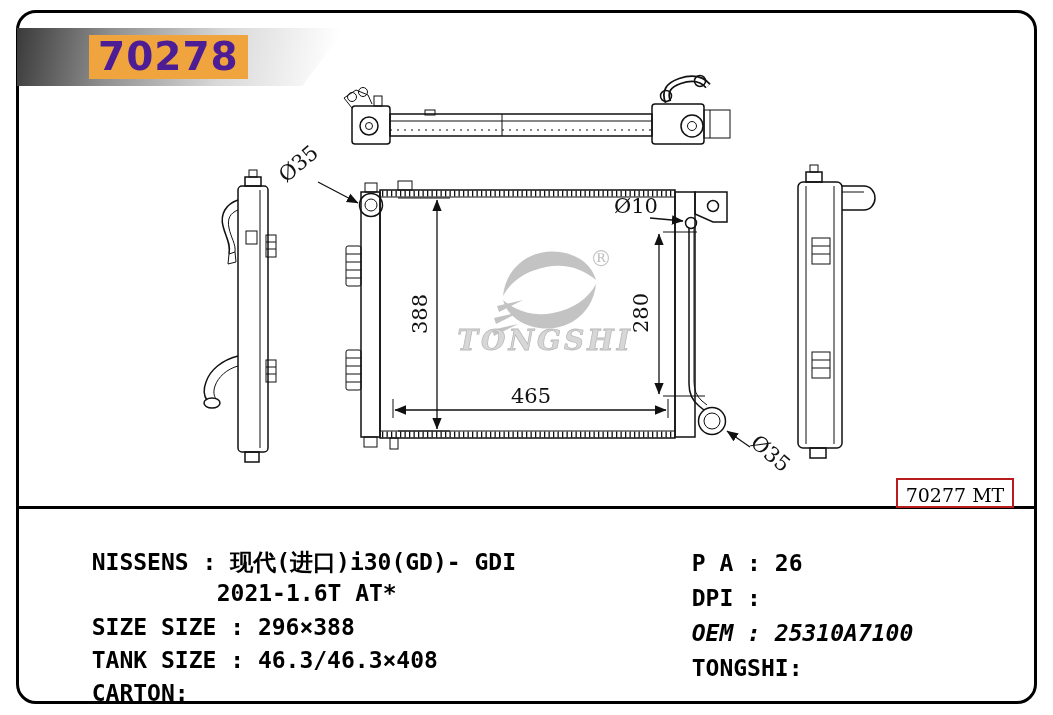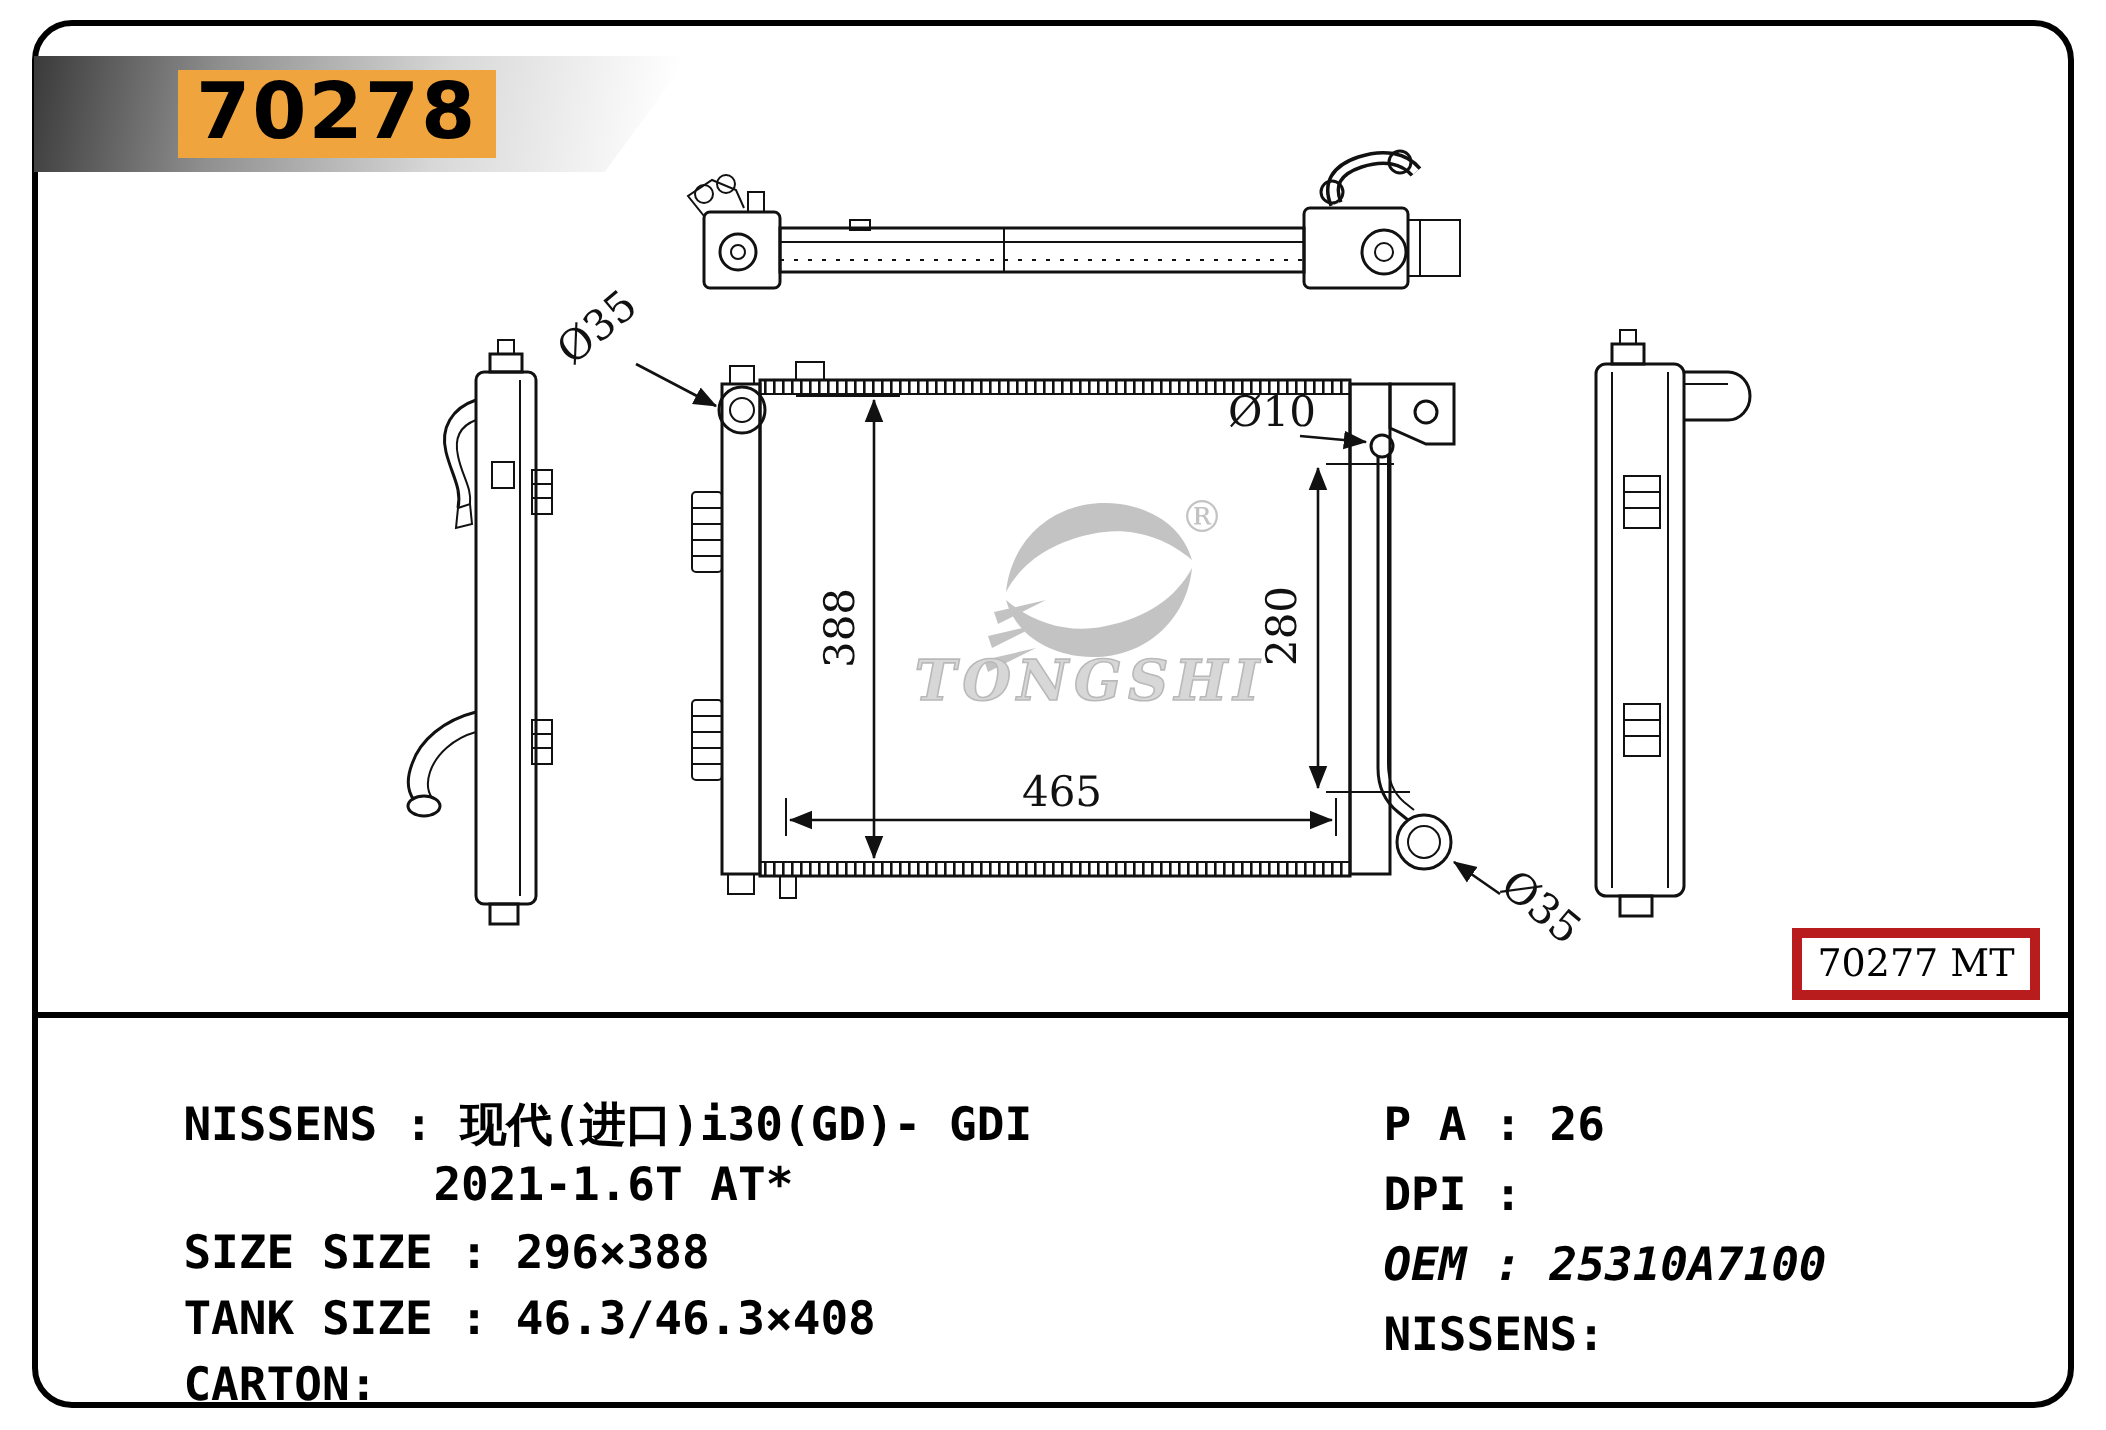--- a/index.html
+++ b/index.html
@@ -7,26 +7,26 @@
        font-family:"DejaVu Sans Mono","Liberation Mono",monospace;color:#000;}
 
   .frame{position:absolute;left:16px;top:10px;width:1015px;height:688px;
          border:3px solid #000;border-radius:20px;}
   .separator{position:absolute;left:18px;top:506px;width:1017px;height:3px;background:#000;}
 
   .banner{position:absolute;left:17px;top:28px;width:328px;height:58px;
           background:linear-gradient(100deg,#3a3a3a 0%,#8f8f8f 28%,#d8d8d8 62%,#ffffff 96%);
           clip-path:polygon(0 0,100% 0,87% 100%,0 100%);
           display:flex;align-items:center;}
-  .part-number{margin-left:72px;background:#f0a43e;color:#000000;
+  .part-number{margin-left:72px;background:#f0a43e;color:#4c1d95;
                font-family:"DejaVu Sans","Liberation Sans",sans-serif;
                font-weight:bold;font-size:39px;line-height:44px;padding:0 9px;letter-spacing:1px;}
 
-  .ref-box{position:absolute;left:896px;top:464px;width:114px;height:26px;
-           border:5px solid #b91c1c;display:flex;align-items:center;justify-content:center;
+  .ref-box{position:absolute;left:896px;top:478px;width:114px;height:26px;
+           border:2px solid #b91c1c;display:flex;align-items:flex-end;justify-content:center;
            font-family:"DejaVu Serif","Liberation Serif",serif;font-size:19px;white-space:pre;}
 
   .drawing{position:absolute;left:0;top:0;}
 
   .spec-line{position:absolute;white-space:pre;font-size:23px;font-weight:bold;
              font-family:"DejaVu Sans Mono","Liberation Mono",monospace;}
 
   
   .ol{stroke:#111;fill:none;stroke-width:1.5;}
   .tn{stroke:#111;fill:none;stroke-width:1;}
@@ -225,14 +225,14 @@
 <div class="spec-line" style="left:664px;top:524px;">
   <span>P A : </span><span>26</span>
 </div>
 <div class="spec-line" style="left:664px;top:559px;">
   <span>DPI : </span>
 </div>
 <div class="spec-line" style="left:664px;top:594px;font-style:italic;">
   <span>OEM : </span><span>25310A7100</span>
 </div>
 <div class="spec-line" style="left:664px;top:629px;">
-  <span>NISSENS:</span>
+  <span>TONGSHI:</span>
 </div>
 
 </body></html>

